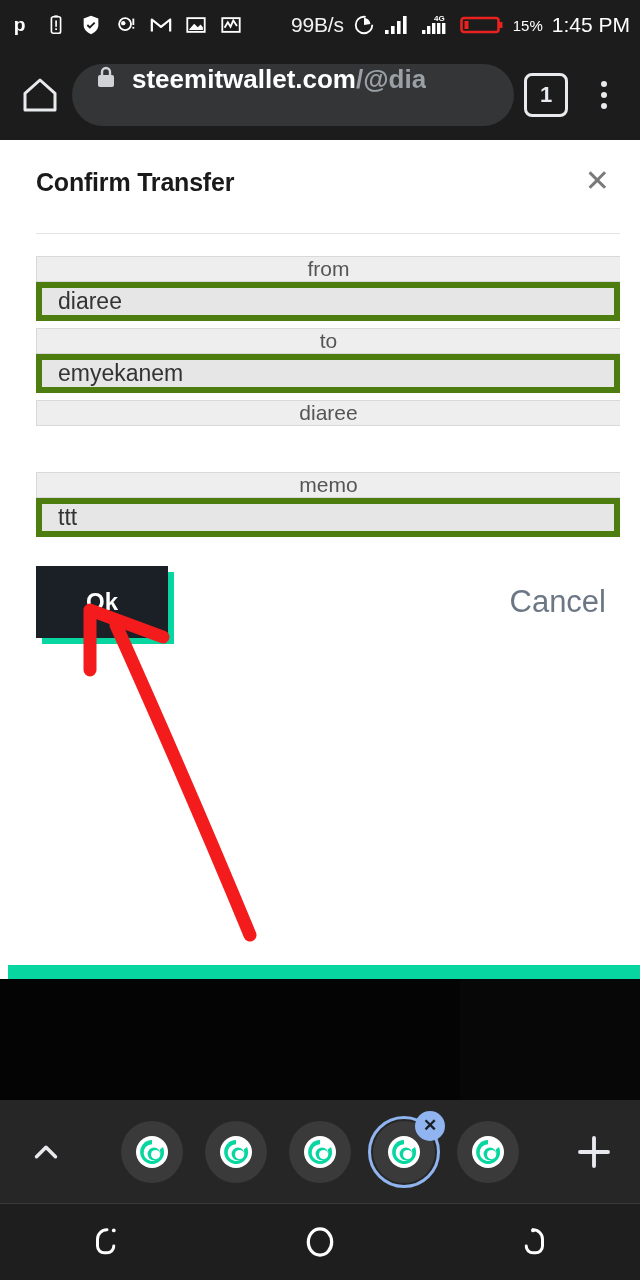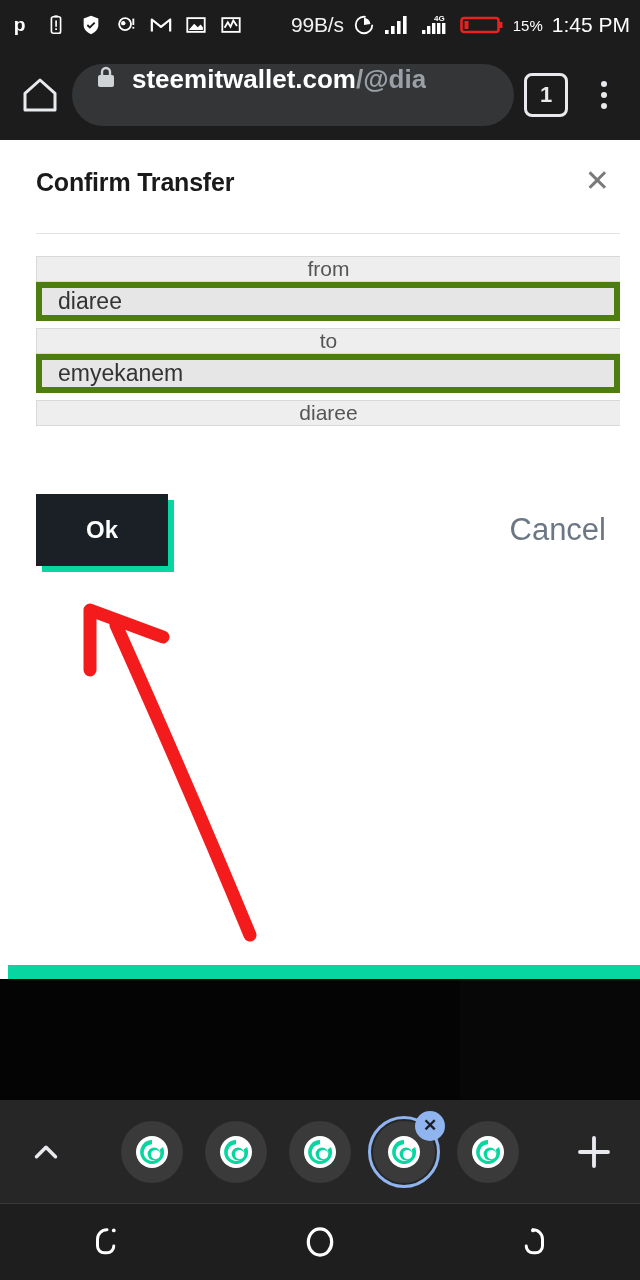--- a/index.html
+++ b/index.html
@@ -215,20 +215,24 @@
         <div class="f-label">from</div>
         <div class="f-value">diaree</div>
       </div>
       <div class="field">
         <div class="f-label">to</div>
         <div class="f-value">emyekanem</div>
       </div>
       <div class="field">
         <div class="f-label">diaree</div>
       </div>
+      <div class="field">
+        <div class="f-label">memo</div>
+        <div class="f-value">ttt</div>
+      </div>
 
       <div class="actions">
         <div class="ok-wrap">
           <div class="ok-shadow"></div>
           <div class="ok-btn">Ok</div>
         </div>
         <div class="cancel">Cancel</div>
       </div>
     </div>
   </div>

